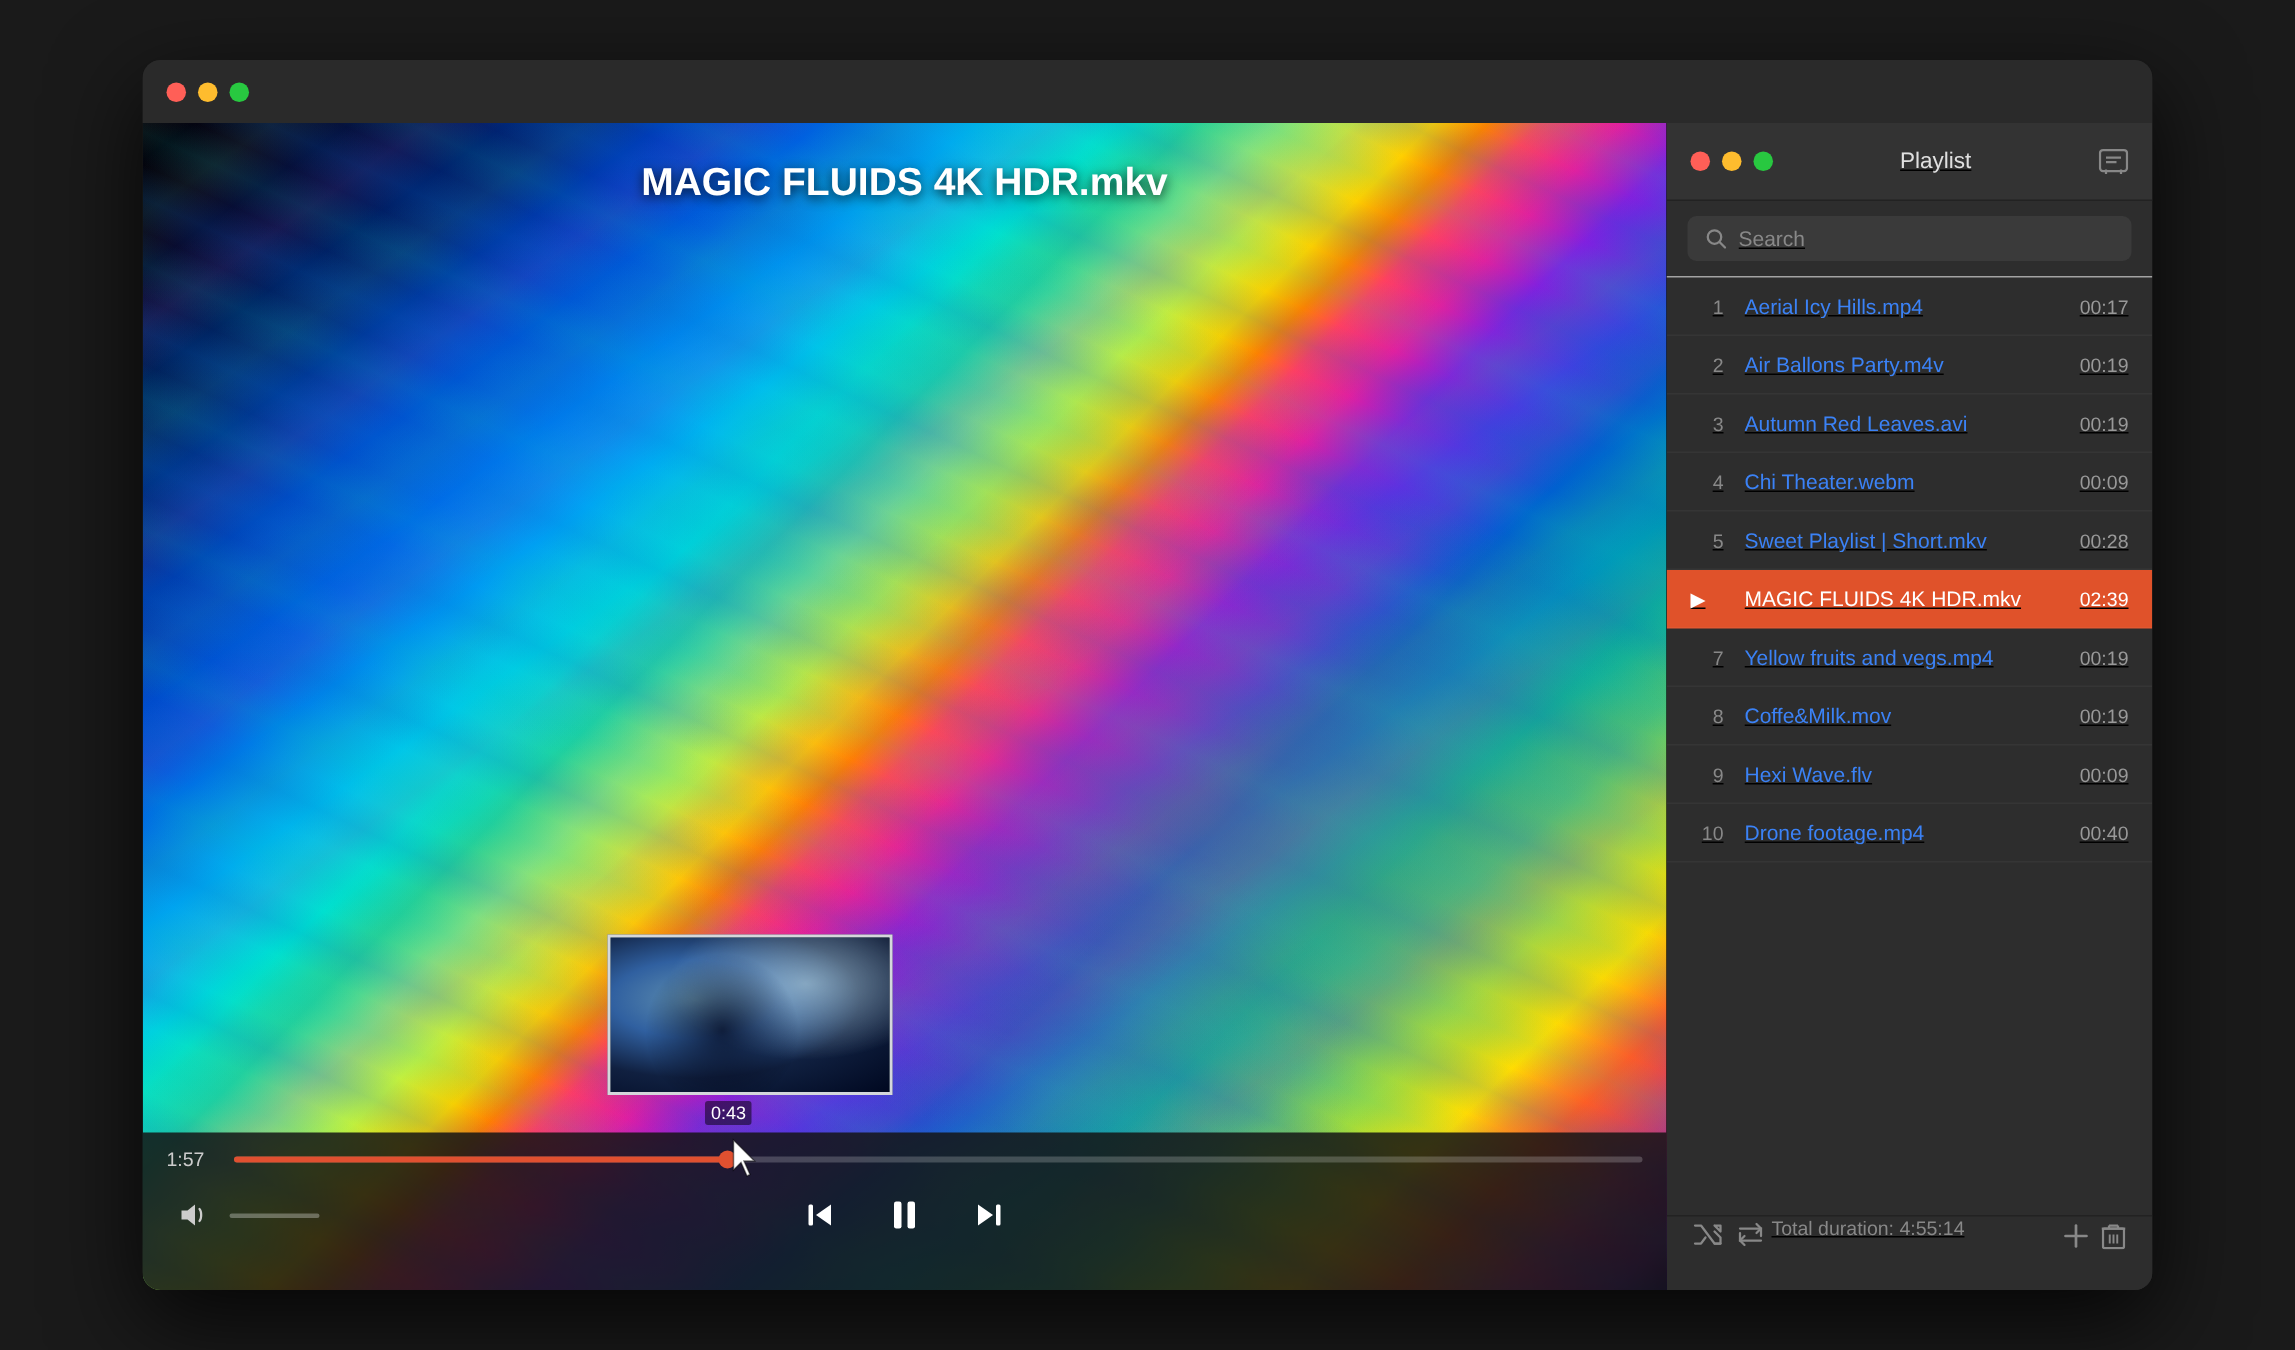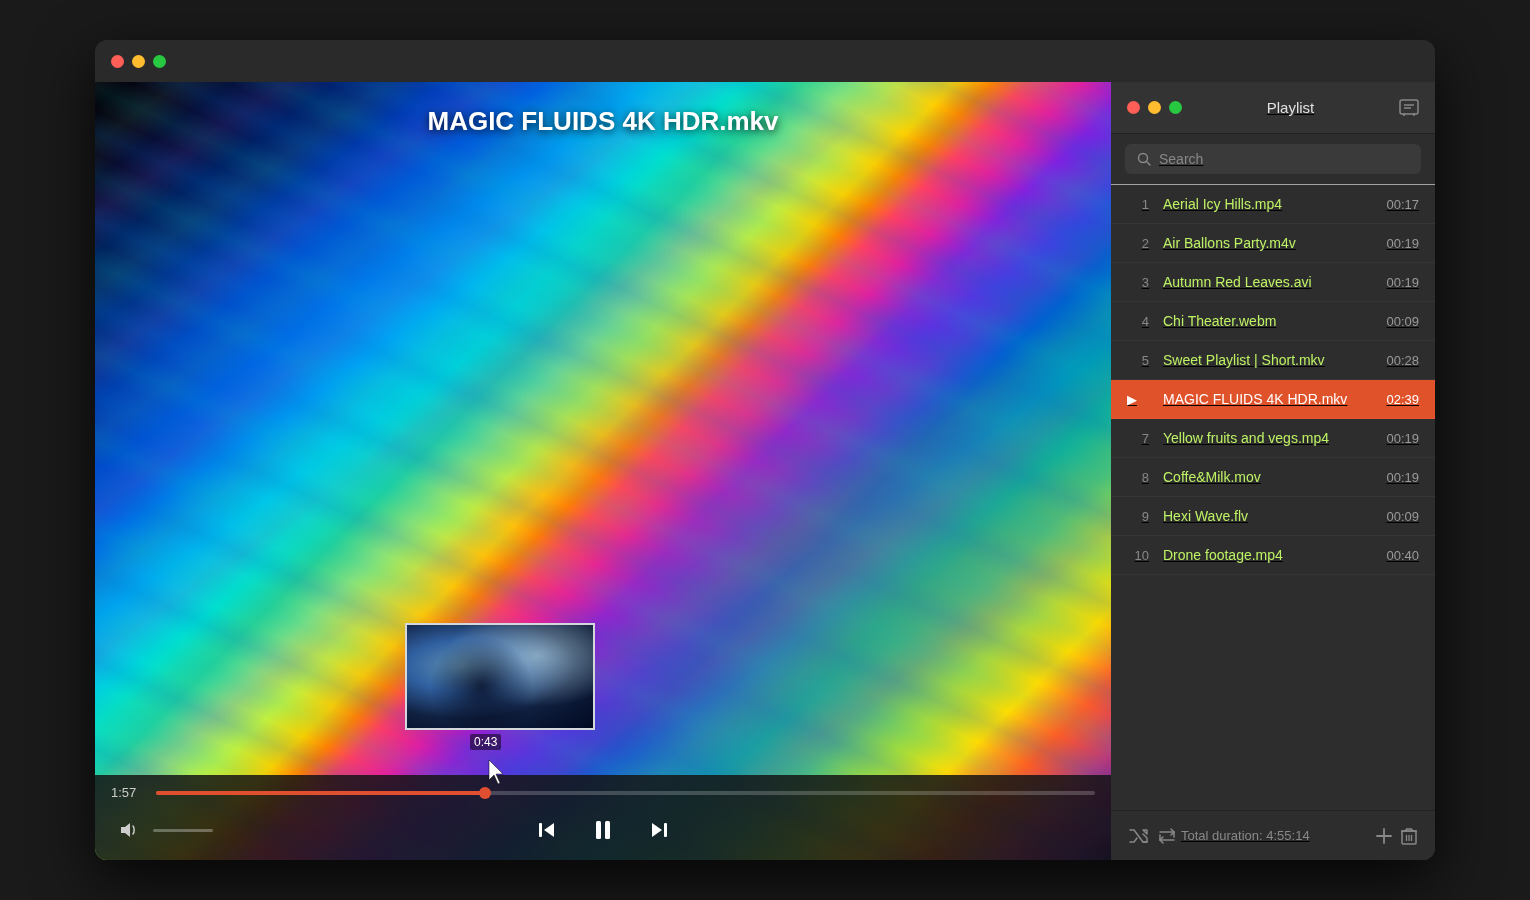--- a/index.html
+++ b/index.html
@@ -193,21 +193,21 @@
       background: rgba(0,0,0,0.5);
       padding: 1px 4px;
       border-radius: 2px;
     }
 
     
     .controls-bar {
       position: absolute;
       bottom: 0; left: 0; right: 0;
       background: rgba(20,20,20,0.85);
-      padding: 10px 16px 10px;
+      padding: 10px 16px 30px;
       z-index: 15;
     }
 
     .progress-area {
       display: flex;
       align-items: center;
       gap: 10px;
       margin-bottom: 10px;
     }
 
@@ -397,21 +397,21 @@
 
     .play-icon-inline {
       color: white;
       font-size: 13px;
       min-width: 22px;
       margin-right: 14px;
     }
 
     .item-name {
       flex: 1;
-      color: #bef264;
+      color: #3b82f6;
       font-size: 14px;
       white-space: nowrap;
       overflow: hidden;
       text-overflow: ellipsis;
     }
 
     .playlist-item.active .item-name {
       color: white;
       font-weight: 500;
     }
@@ -426,21 +426,20 @@
     .playlist-item.active .item-duration {
       color: white;
       margin-left: 18px;
     }
 
     .playlist-footer {
       height: 50px;
       background: #2d2d2d;
       border-top: 1px solid #222;
       display: flex;
-      align-items: center;
       padding: 0 14px;
     }
 
     .footer-icon-btn {
       color: #888;
       font-size: 18px;
       cursor: pointer;
       padding: 4px;
     }
 

